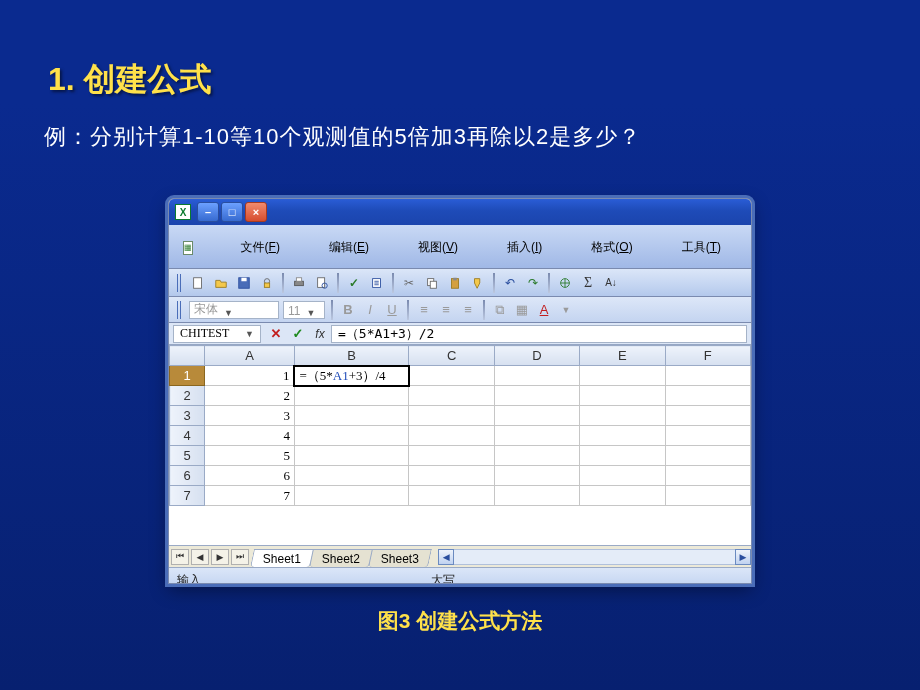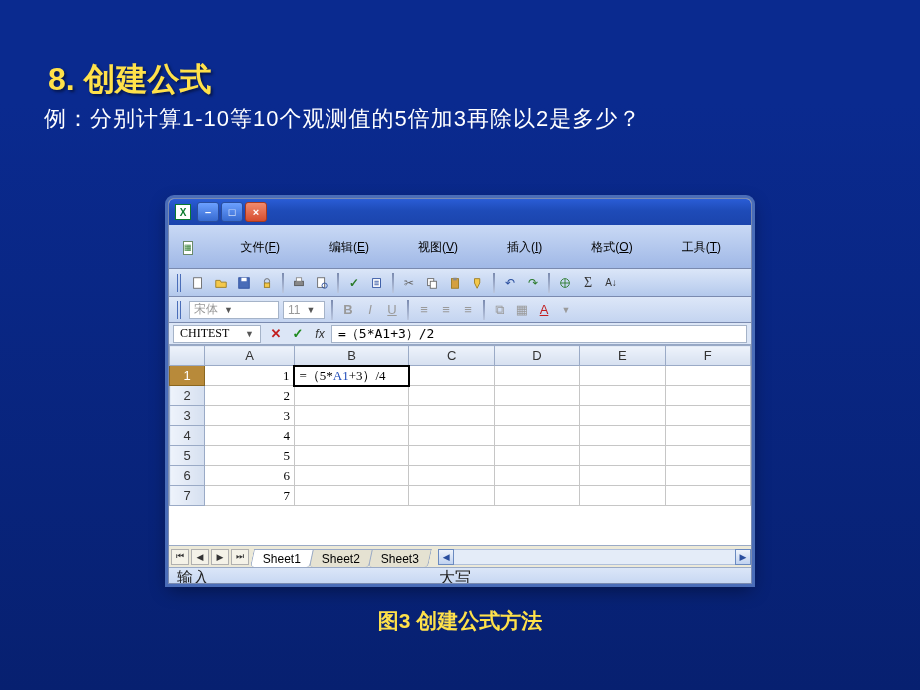--- a/index.html
+++ b/index.html
@@ -9,21 +9,21 @@
     font-family: "Microsoft YaHei", "SimSun", sans-serif;
     position: relative;
     overflow: hidden;
   }
   .slide-title {
     position: absolute; left: 48px; top: 58px;
     color: #ffe14a; font-size: 32px; font-weight: bold;
     text-shadow: 2px 2px 3px rgba(0,0,0,0.5);
   }
   .slide-example {
-    position: absolute; left: 44px; top: 104px;
+    position: absolute; left: 44px; top: 122px;
     color: #fff; font-size: 22px; letter-spacing: 1px;
   }
   .caption {
     position: absolute; left: 0; right: 0; top: 607px;
     text-align: center;
     color: #ffe14a; font-size: 21px; font-weight: 600;
   }
 
   .excel-window {
     position: absolute;
@@ -97,21 +97,21 @@
   .fontbar {
     height: 26px;
     background: linear-gradient(180deg,#dde7f8,#c4d4f0);
     border-bottom: 1px solid #7a8aaf;
     display:flex;align-items:center;padding:0 6px;gap:4px;
     color:#9a9a9a;
   }
   .fontbar .grip { width:6px;height:18px;background:repeating-linear-gradient(90deg,#4a6db8,#4a6db8 1px,transparent 1px,transparent 3px); margin:0 2px; }
   .combo {
     height:18px;background:#fff;border:1px solid #a5b3c8;
-    display:flex;align-items:center;font-size:12px;color:#999;padding:0 4px;
+    display:flex;align-items:flex-end;font-size:12px;color:#999;padding:0 4px;
   }
   .combo .arrow { margin-left:6px;font-size:9px;color:#555; }
   .fontbar .fb {
     width:18px;height:18px;display:flex;align-items:center;justify-content:center;
     font-size:13px;color:#9a9a9a;
   }
 
   .formulabar {
     height: 22px; background:#dce6f6;
     border-bottom:1px solid #96a7c4;
@@ -165,31 +165,31 @@
   .stab.active { background:#fff; font-weight:normal; }
   .stab.inactive { background:#e5e2d2; }
   .hscroll { flex:1; display:flex; align-items:center; margin-left:8px; }
   .hscroll .sbtn { width:16px;height:16px;background:linear-gradient(180deg,#eef3fb,#c0d2f0);border:1px solid #6a8ac0;
     display:flex;align-items:center;justify-content:center;font-size:9px;color:#2a4e9e;}
   .hscroll .track { flex:1;height:16px;background:#e4ecf8;border:1px solid #b0c0db;border-left:none;border-right:none; }
 
   .statusbar {
     height:22px;background:linear-gradient(180deg,#dbe6f8,#c0d2f0);
     border-top:1px solid #9aaac6;
-    display:flex;align-items:flex-start;padding:0 8px;font-size:16px;color:#222;
+    display:flex;align-items:flex-end;padding:0 8px;font-size:12px;color:#222;
   }
   .statusbar .mid { margin-left: 230px; }
 
   .colw-B { width:110px; }
   .colw-rest { width:82px; }
 </style>
 </head>
 <body>
 
-<div class="slide-title">8. 创建公式</div>
+<div class="slide-title">1. 创建公式</div>
 <div class="slide-example">例：分别计算1-10等10个观测值的5倍加3再除以2是多少？</div>
 
 <div class="excel-window">
 
   <div class="titlebar">
     <span class="appicon">X</span>
     <span class="winbtns">
       <span class="winbtn">–</span>
       <span class="winbtn">□</span>
       <span class="winbtn close">×</span>

